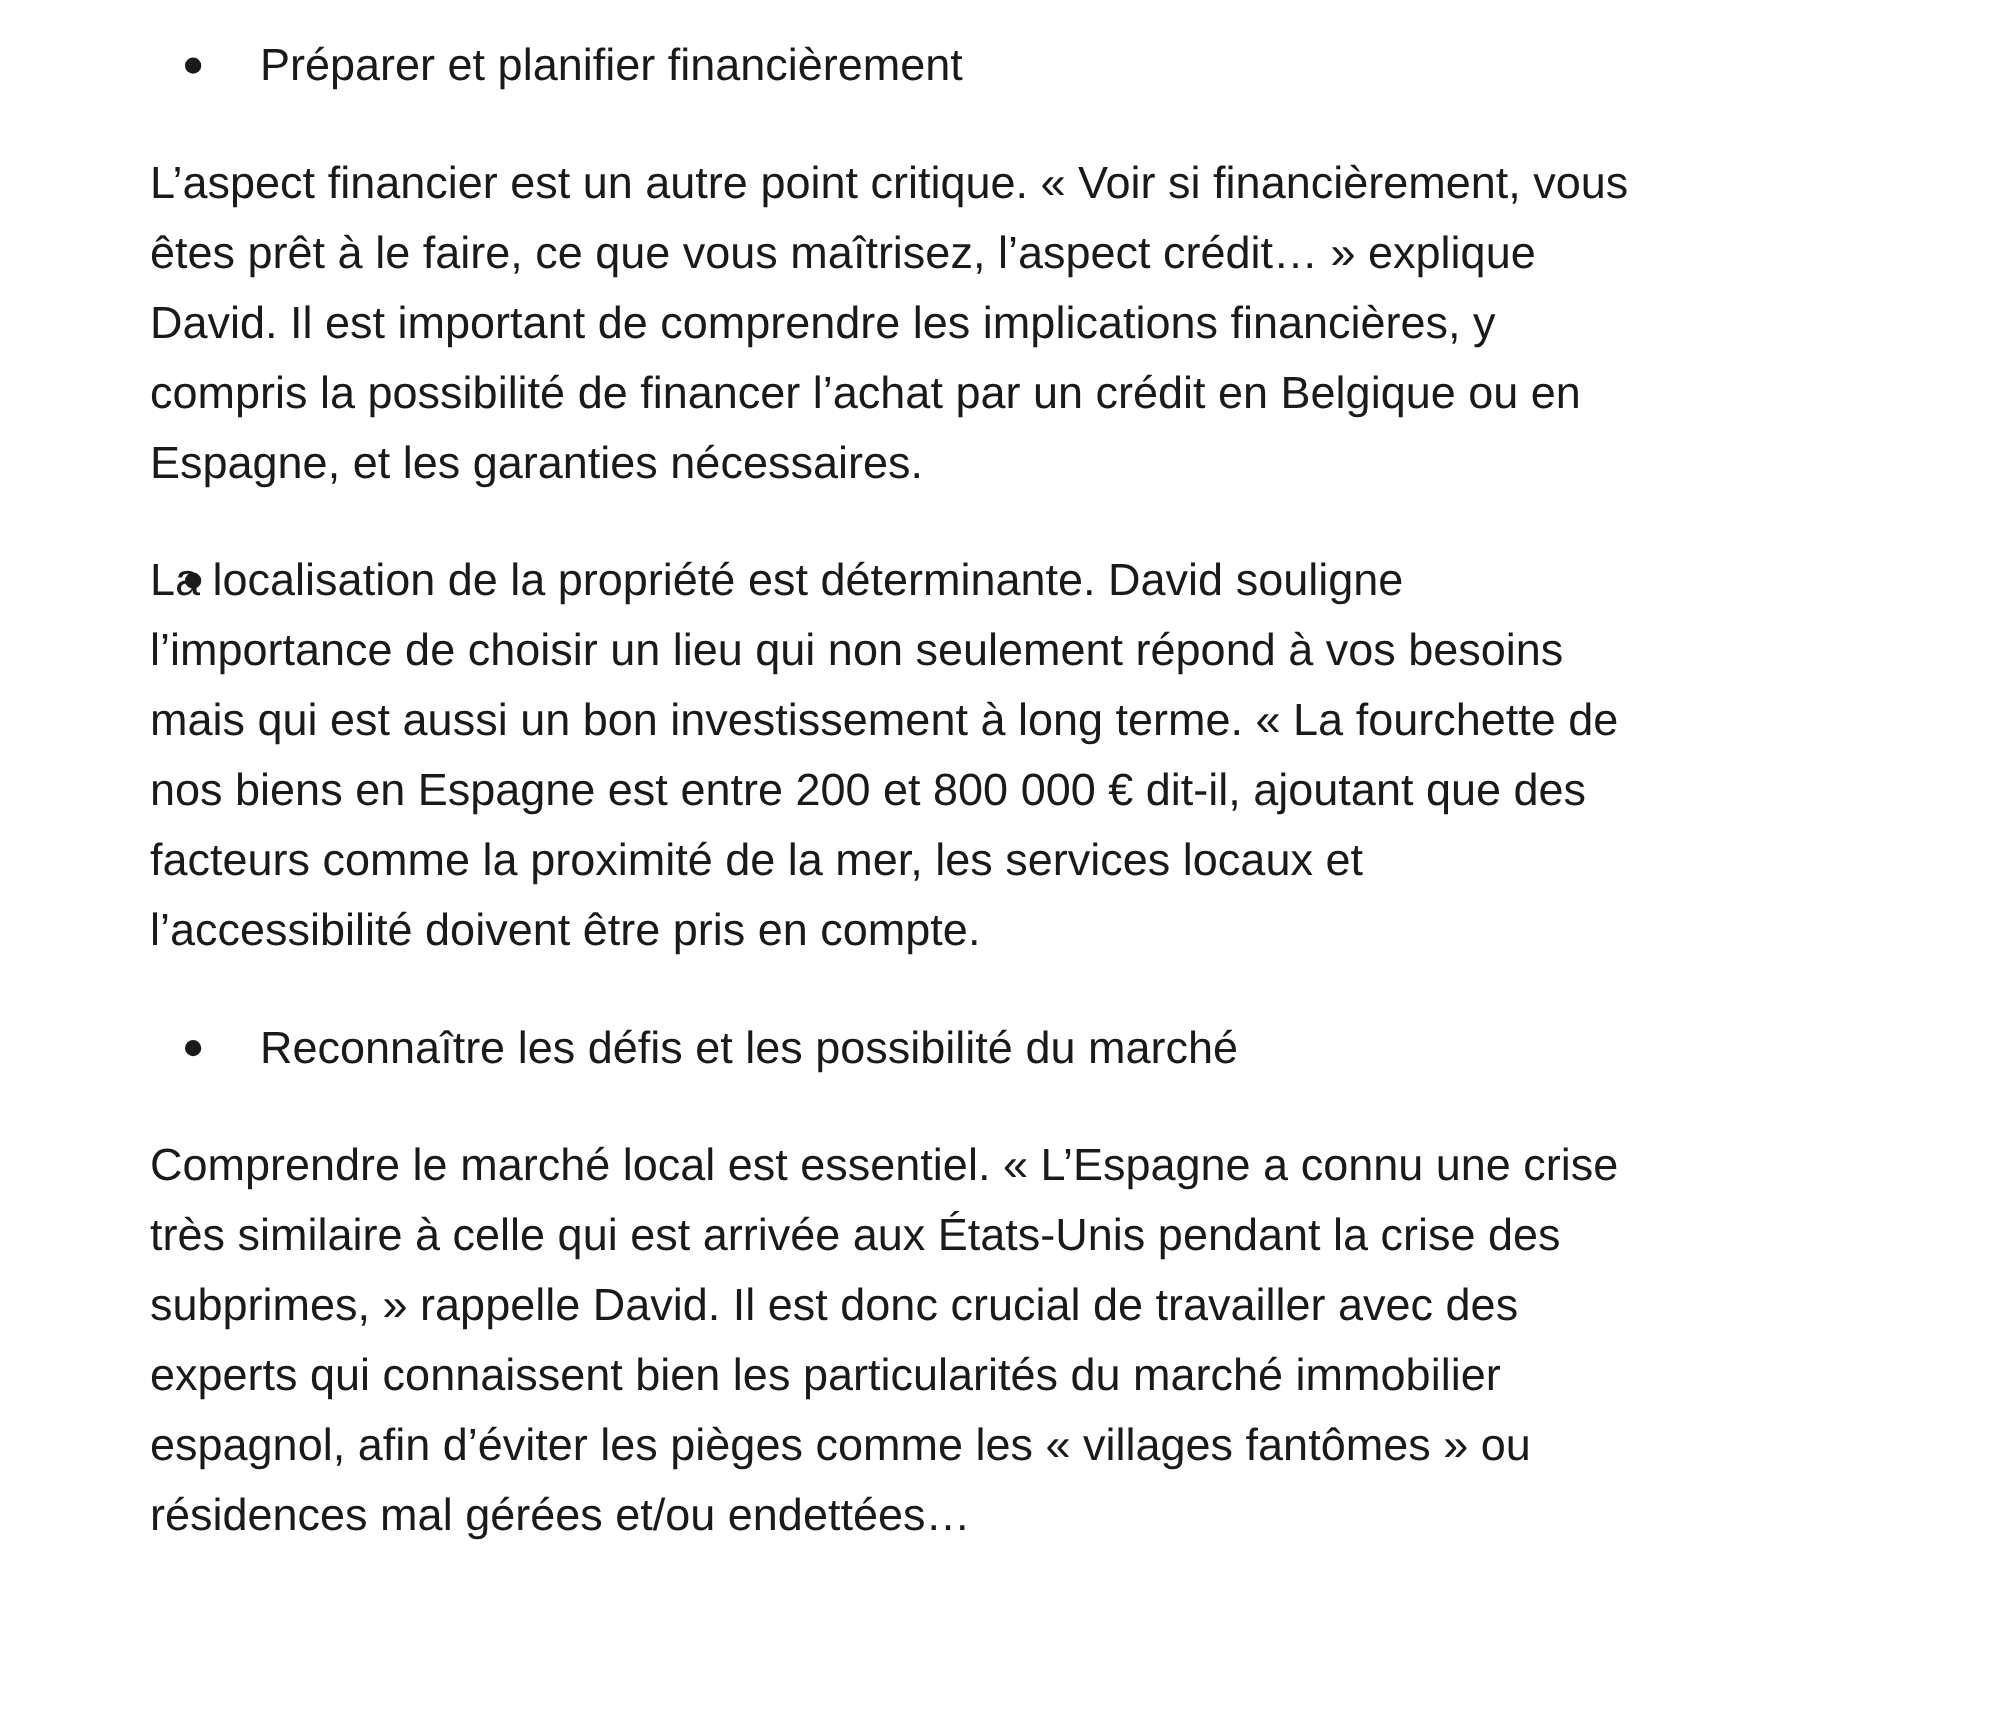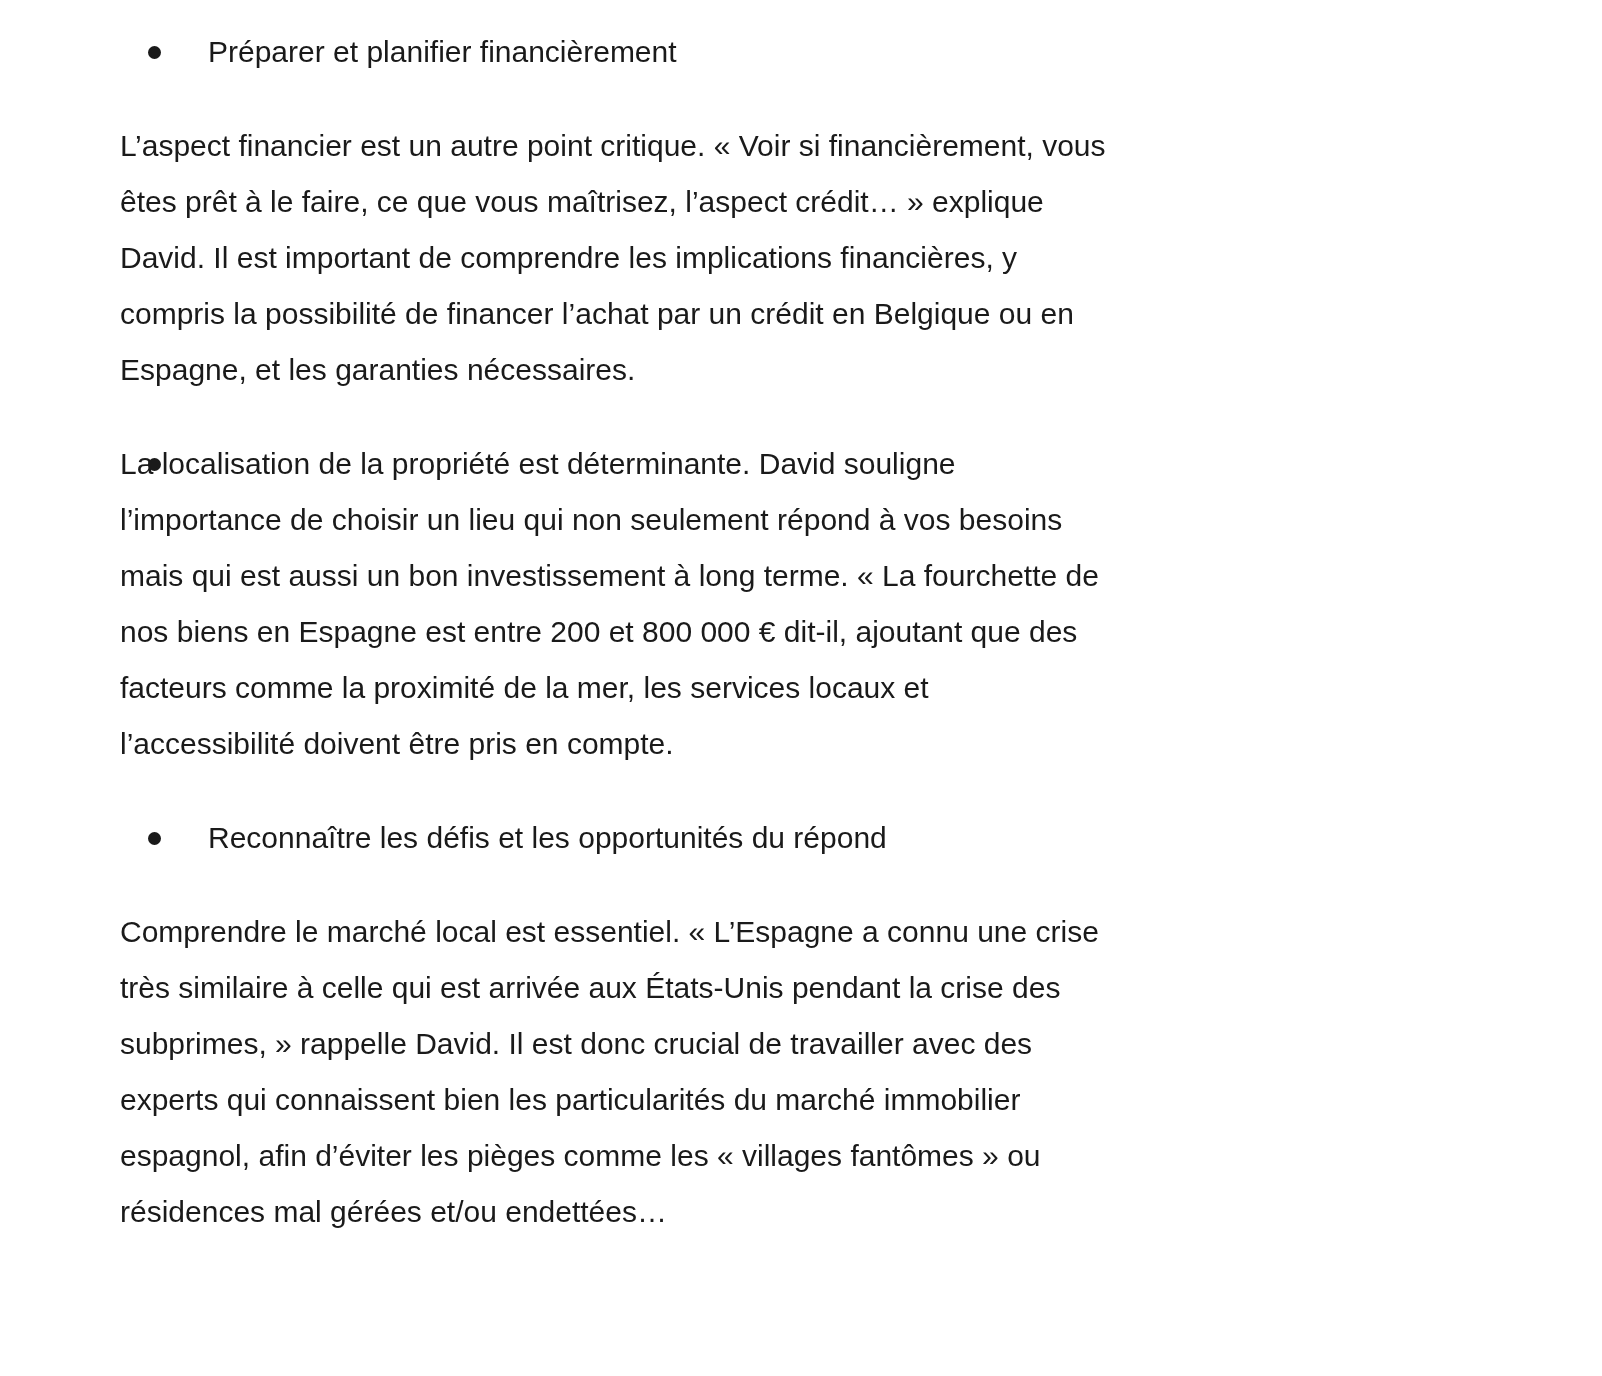--- a/index.html
+++ b/index.html
@@ -9,21 +9,21 @@
   }
   .page {
     position: relative;
     width: 1602px;
     height: 1376px;
     box-sizing: border-box;
     padding: 24px 120px 0 120px;
     background: #ffffff;
     color: #1a1a1a;
     font-family: "Liberation Sans", "DejaVu Sans", sans-serif;
-    font-size: 30px;
+    font-size: 36px;
     line-height: 56px;
     overflow: hidden;
   }
   .bullet-item {
     position: relative;
     margin: 38px 0;
     padding-left: 88px;
   }
   .bullet-item:first-child {
     margin-top: 0;
@@ -65,21 +65,21 @@
 
   <p class="paragraph">La localisation de la propriété est déterminante. David souligne
 l’importance de choisir un lieu qui non seulement répond à vos besoins
 mais qui est aussi un bon investissement à long terme. « La fourchette de
 nos biens en Espagne est entre 200 et 800 000 € dit-il, ajoutant que des
 facteurs comme la proximité de la mer, les services locaux et
 l’accessibilité doivent être pris en compte.</p>
 
   <div class="bullet-item">
     <span class="bullet-dot"></span>
-    <span>Reconnaître les défis et les opportunités du répond</span>
+    <span>Reconnaître les défis et les possibilité du marché</span>
   </div>
 
   <p class="paragraph">Comprendre le marché local est essentiel. « L’Espagne a connu une crise
 très similaire à celle qui est arrivée aux États-Unis pendant la crise des
 subprimes, » rappelle David. Il est donc crucial de travailler avec des
 experts qui connaissent bien les particularités du marché immobilier
 espagnol, afin d’éviter les pièges comme les « villages fantômes » ou
 résidences mal gérées et/ou endettées…</p>
 
 </div>

